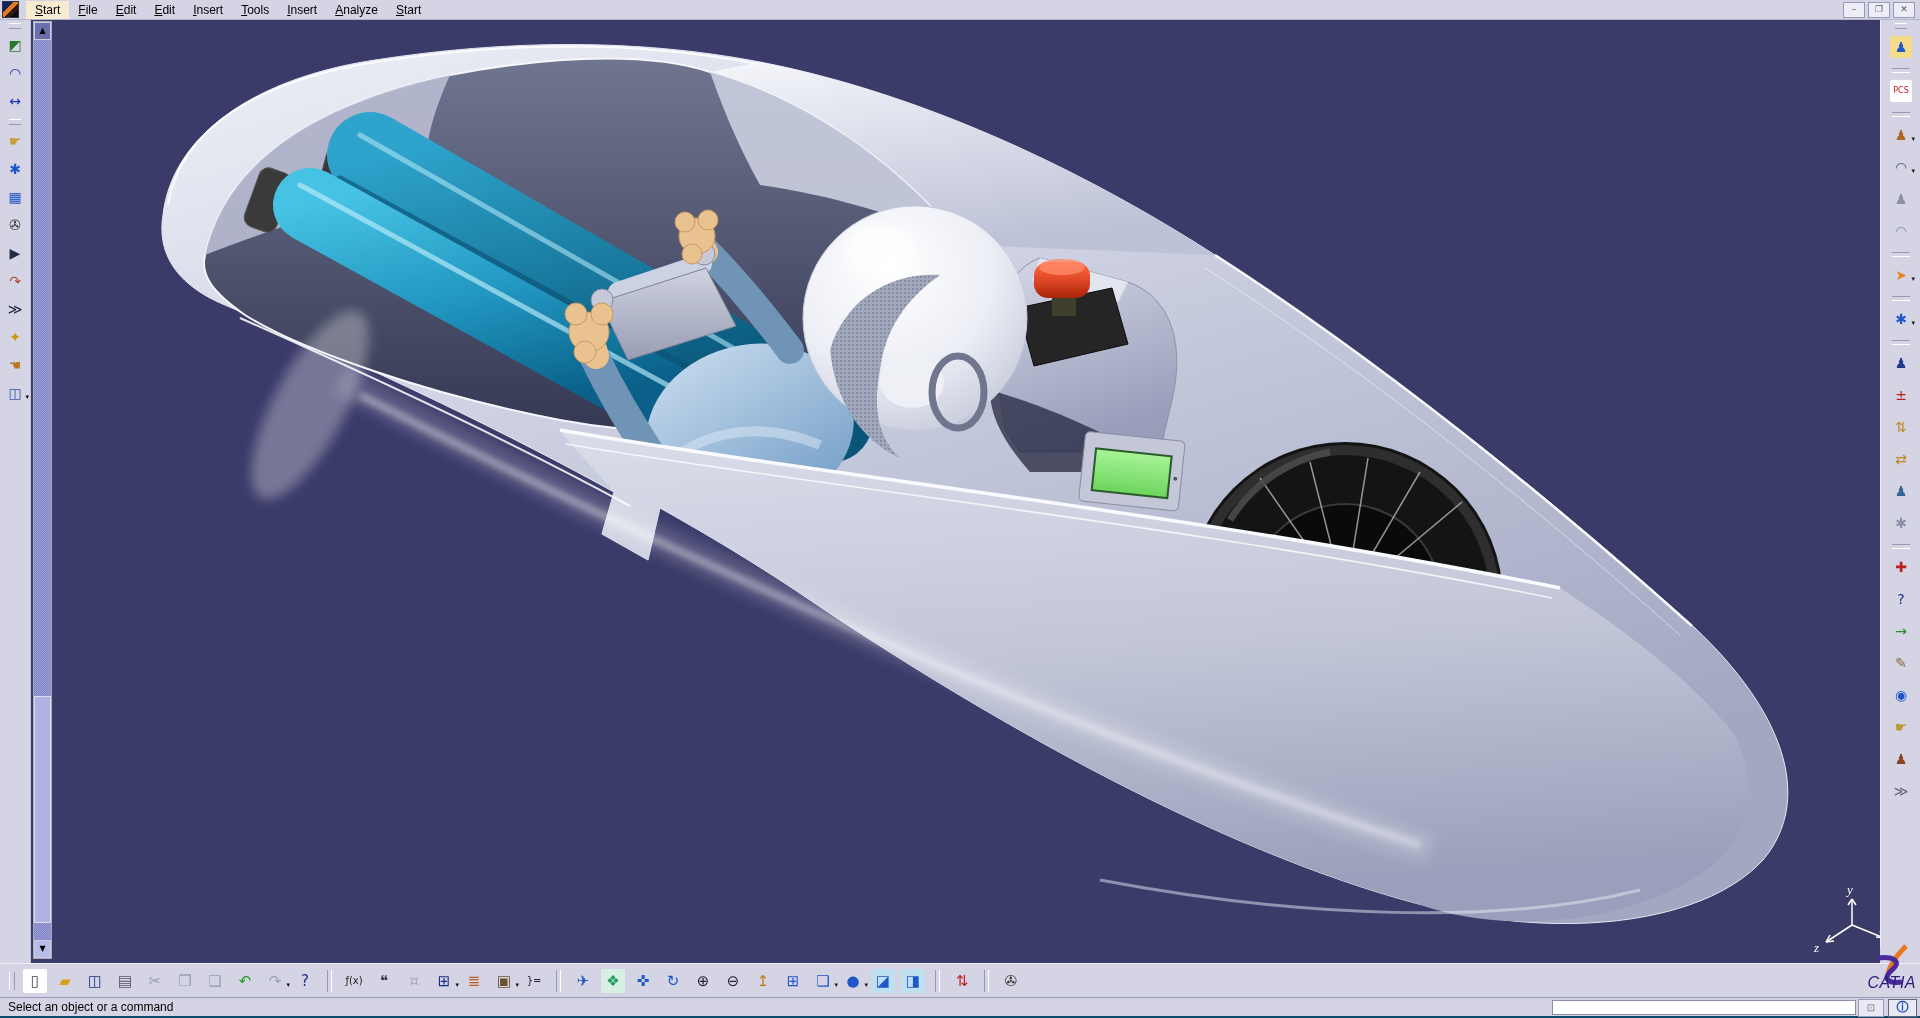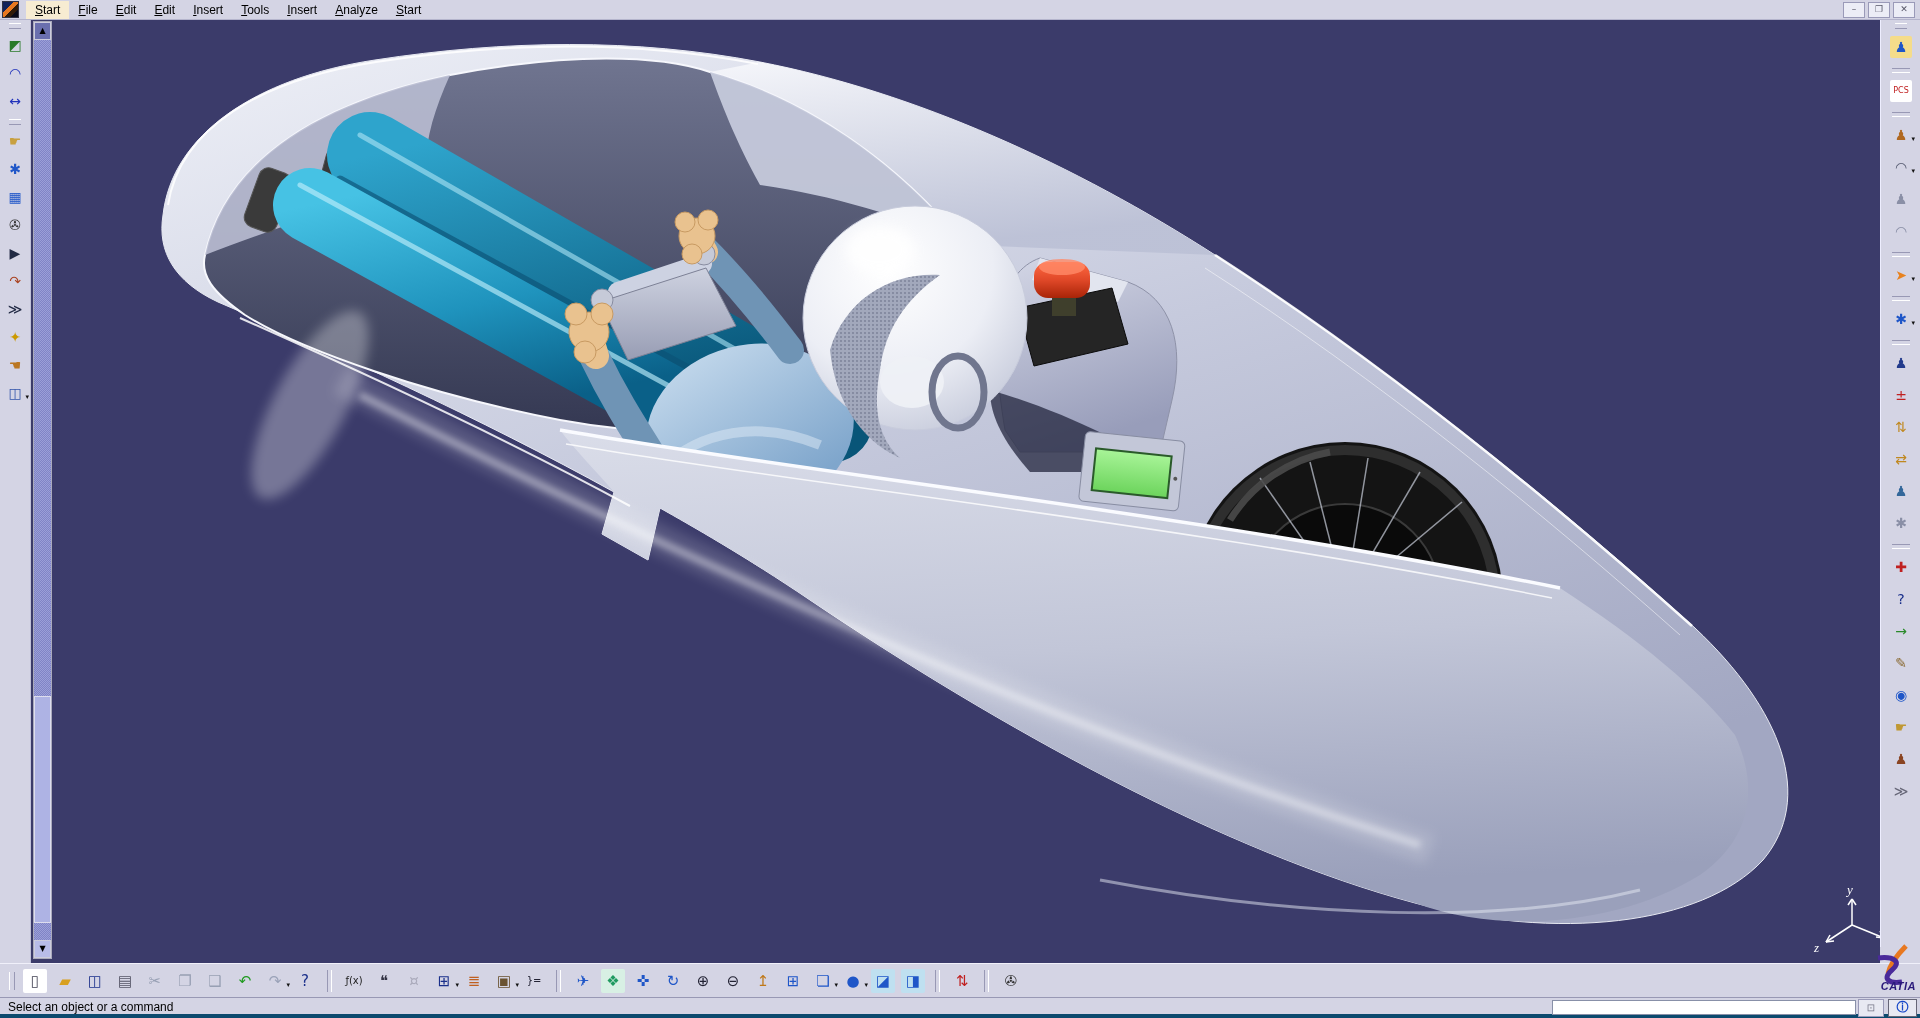--- a/index.html
+++ b/index.html
@@ -31,21 +31,21 @@
   .vtb .tb-sep{width:18px;height:3px;border-top:1px solid #9898b4;border-bottom:1px solid #fff;margin:5px 0 2px;}
 
   #bottom-toolbar{position:absolute;left:0;top:963px;width:1920px;height:34px;background:#d4d4e4;
                   border-top:1px solid #f0f0fa;display:flex;align-items:center;padding-left:4px;box-sizing:border-box;z-index:8;}
   #bottom-toolbar .icon{width:24px;height:24px;line-height:24px;font-size:15px;margin:0 3px;}
   #bottom-toolbar .tb-grip{width:4px;height:18px;border-left:1px solid #fff;border-right:1px solid #9898b4;margin:0 5px;}
   #bottom-toolbar .tb-sep{width:3px;height:22px;border-left:1px solid #9898b4;border-right:1px solid #fff;margin:0 7px;}
 
   
   #status-bar{position:absolute;left:0;top:997px;width:1920px;height:21px;background:#d4d4e4;
-              border-top:1px solid #9898b4;border-bottom:4px solid #0c4a6e;box-sizing:border-box;
+              border-top:1px solid #9898b4;border-bottom:2px solid #0c4a6e;box-sizing:border-box;
               font-size:12px;color:#000;z-index:9;}
   #status-msg{position:absolute;left:8px;top:2px;}
   #cmd-field{position:absolute;left:1552px;top:2px;width:298px;height:13px;border:1px solid #8890a8;
              background:#fff;font-size:11px;padding:0 2px;font-family:"Liberation Sans",sans-serif;}
   #win-doc-btn{position:absolute;left:1858px;top:1px;width:24px;height:16px;background:#e8e9f2;
                border:1px solid #9a9ab8;font-size:10px;line-height:15px;text-align:center;color:#778;}
   #info-btn{position:absolute;left:1888px;top:1px;width:27px;height:16px;background:#e8e9f2;
             border:1px solid #667;font-size:12px;line-height:15px;text-align:center;color:#1848c8;font-weight:bold;}
 
   
@@ -53,21 +53,21 @@
   #vp-scrollbar{position:absolute;left:33px;top:21px;width:17px;height:936px;z-index:5;
      background:repeating-conic-gradient(#8084c6 0% 25%,#9b9fd8 0% 50%) 0 0/2px 2px;border:1px solid #aab;}
   .sb-btn{position:absolute;left:0;width:15px;height:16px;text-align:center;line-height:16px;font-size:8px;
           color:#000;border:1px solid #ccd;font-family:"DejaVu Sans",sans-serif;}
   #sb-up{top:0;background:#6a6fae;}
   #sb-down{bottom:0;background:#b8bce8;}
   #sb-thumb{position:absolute;left:0;top:72%;width:15px;height:24%;background:#aeb3e4;border:1px solid #dde;}
 
   
   #catia-logo{position:absolute;left:1848px;top:944px;width:70px;height:52px;z-index:10;}
-  #catia-logo .brand{position:absolute;right:2px;bottom:4px;font-size:11px;font-weight:bold;font-style:italic;
+  #catia-logo .brand{position:absolute;right:2px;bottom:4px;font-size:16px;font-weight:normal;font-style:italic;
                      color:#2a1a7a;letter-spacing:.5px;}
 </style>
 </head>
 <body>
 
 <div id="screen">
 
   <div id="menu-bar">
     <span class="appicon"></span>
     <span id="menu-items" style="display:flex">

